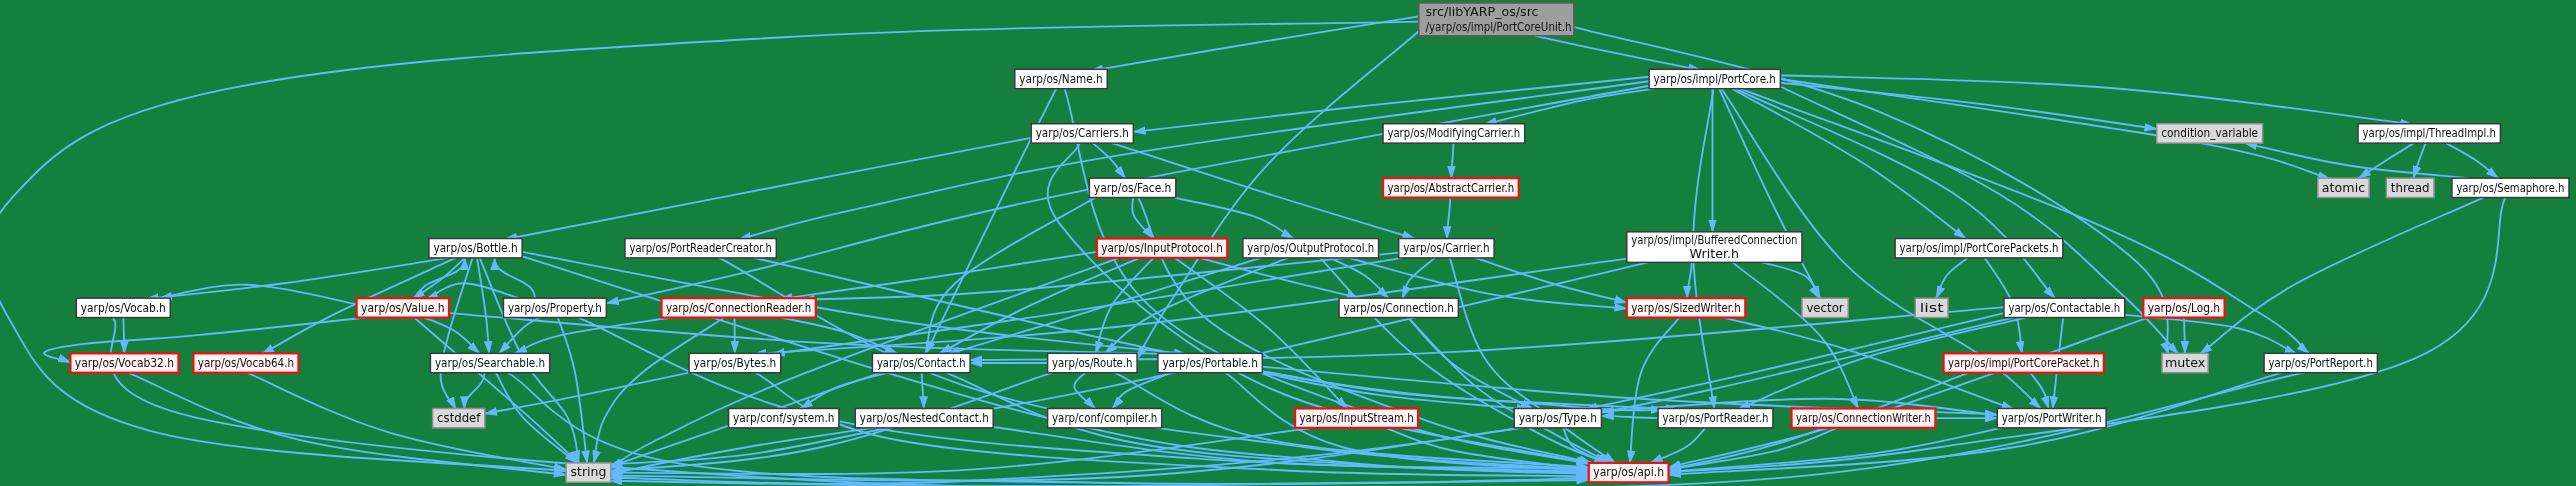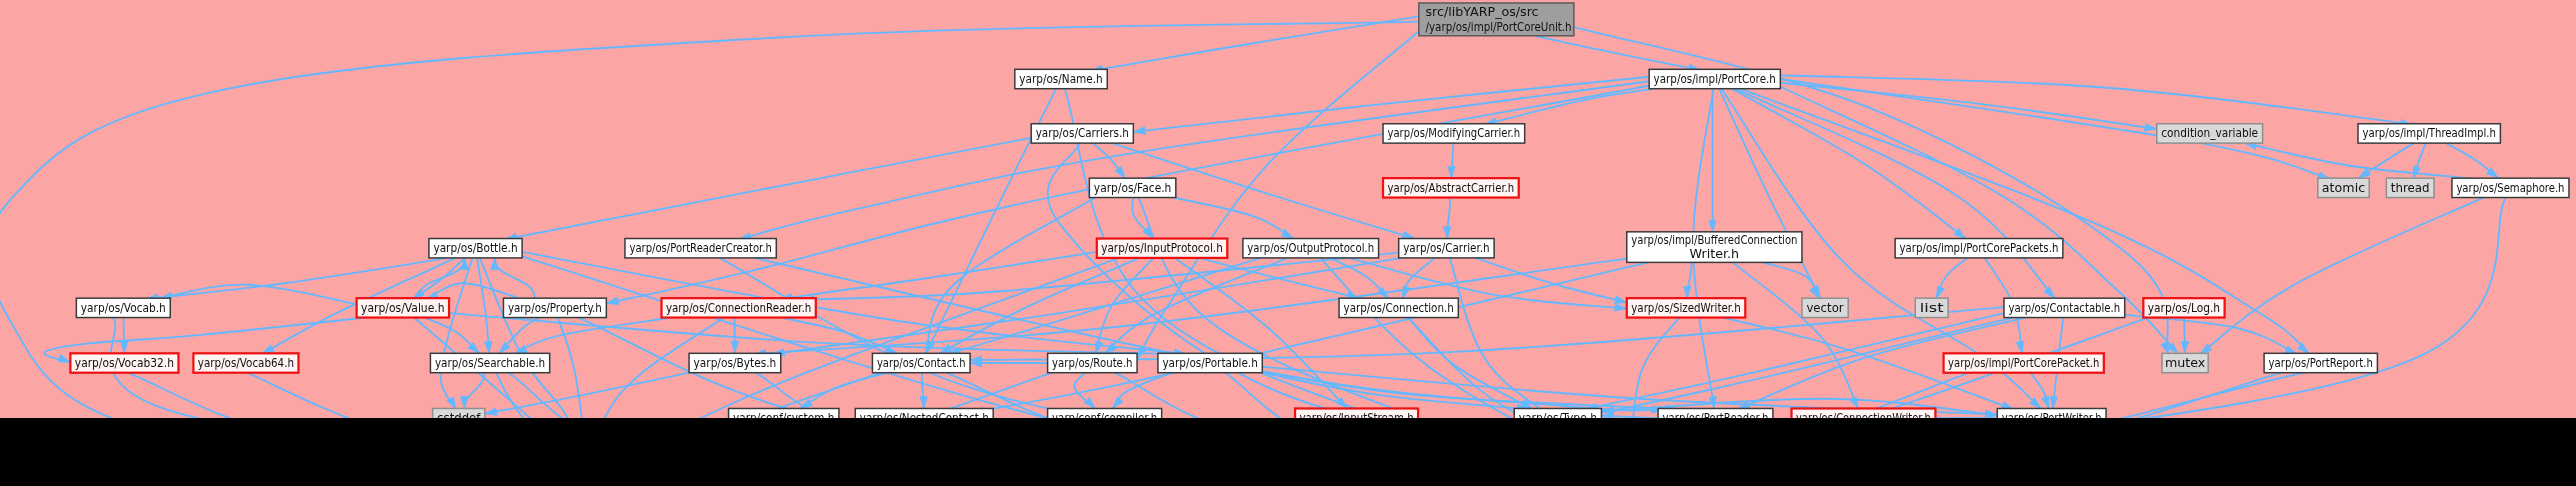--- a/index.html
+++ b/index.html
@@ -3,22 +3,22 @@
 <meta charset="utf-8">
 <style>
   html, body {
     margin: 0;
     padding: 0;
     background: #000000;
   }
   #stage {
     position: relative;
     width: 2576px;
-    height: 418px;
-    background: #fca5a5;
+    height: 486px;
+    background: #15803d;
     font-family: "DejaVu Sans", "Liberation Sans", sans-serif;
   }
   svg { display: block; }
   text {
     font-family: "DejaVu Sans", "Liberation Sans", sans-serif;
     fill: #111111;
   }
 </style>
 </head>
 <body>

